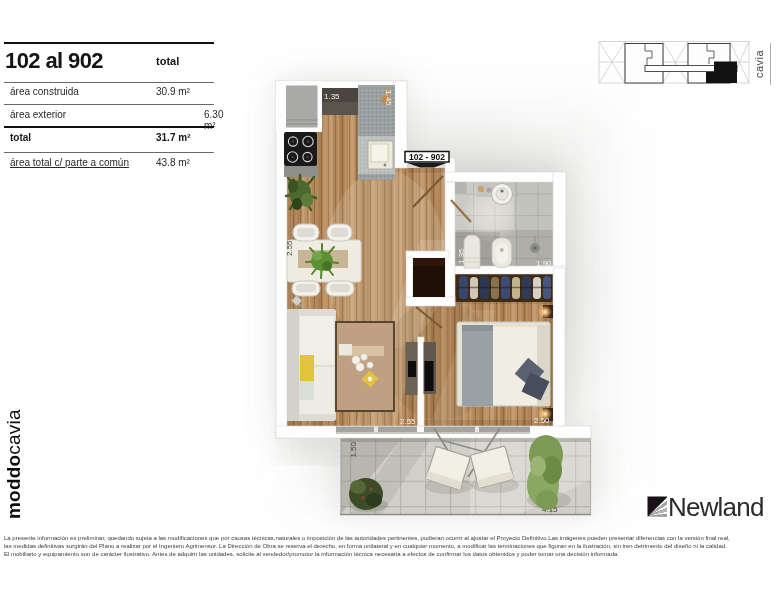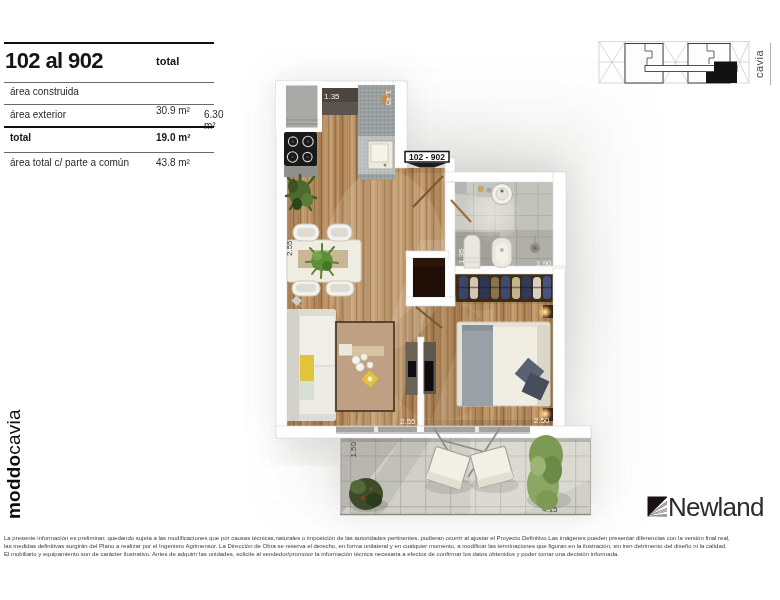--- a/index.html
+++ b/index.html
@@ -19,35 +19,35 @@
 
   <div class="abs" style="left:4px;top:41.5px;width:210px;height:2.5px;background:#101010;"></div>
 
   <div class="abs" style="left:5px;top:48px;font-size:22px;font-weight:bold;color:#151515;letter-spacing:-0.6px;">102 al 902</div>
 
   <div class="abs" style="left:156px;top:55px;font-size:11px;font-weight:bold;color:#151515;">total</div>
 
   <div class="abs" style="left:4px;top:81.5px;width:210px;height:1px;background:#6a6a6a;"></div>
 
   <div class="abs" style="left:10px;top:86px;font-size:10px;color:#2a2a2a;">área construida</div>
-  <div class="abs" style="left:156px;top:86px;font-size:10px;color:#2a2a2a;margin-top:19px;">30.9 m²</div>
+  <div class="abs" style="left:156px;top:86px;font-size:10px;color:#2a2a2a;">30.9 m²</div>
 
   <div class="abs" style="left:4px;top:104px;width:210px;height:1px;background:#6a6a6a;"></div>
 
   <div class="abs" style="left:10px;top:109px;font-size:10px;color:#2a2a2a;">área exterior</div>
   <div class="abs" style="left:156px;top:109px;font-size:10px;color:#2a2a2a;padding-left:48px;">6.30 m²</div>
 
   <div class="abs" style="left:4px;top:126px;width:210px;height:2px;background:#101010;"></div>
 
   <div class="abs" style="left:10px;top:132px;font-size:10px;font-weight:bold;color:#151515;">total</div>
-  <div class="abs" style="left:156px;top:132px;font-size:10px;font-weight:bold;color:#151515;">19.0 m²</div>
+  <div class="abs" style="left:156px;top:132px;font-size:10px;font-weight:bold;color:#151515;">31.7 m²</div>
 
   <div class="abs" style="left:4px;top:151.5px;width:210px;height:1px;background:#6a6a6a;"></div>
 
-  <div class="abs" style="left:10px;top:157px;font-size:10px;color:#2a2a2a;">área total c/ parte a común</div>
+  <div class="abs" style="left:10px;top:157px;font-size:10px;color:#2a2a2a;text-decoration:underline;">área total c/ parte a común</div>
   <div class="abs" style="left:156px;top:157px;font-size:10px;color:#2a2a2a;">43.8 m²</div>
 </div>
 
 <div class="abs" style="left:3px;top:519px;transform:rotate(-90deg);transform-origin:0 0;
   font-size:19px;color:#0c0c0c;white-space:nowrap;letter-spacing:0.2px;">
   <span style="font-weight:bold;">moddo</span><span style="font-weight:normal;">cavia</span></div>
 
 <svg class="abs" style="left:0;top:0;" width="780" height="600" viewBox="0 0 780 600">
   <defs>
     <pattern id="wood" width="7" height="80" patternUnits="userSpaceOnUse">

